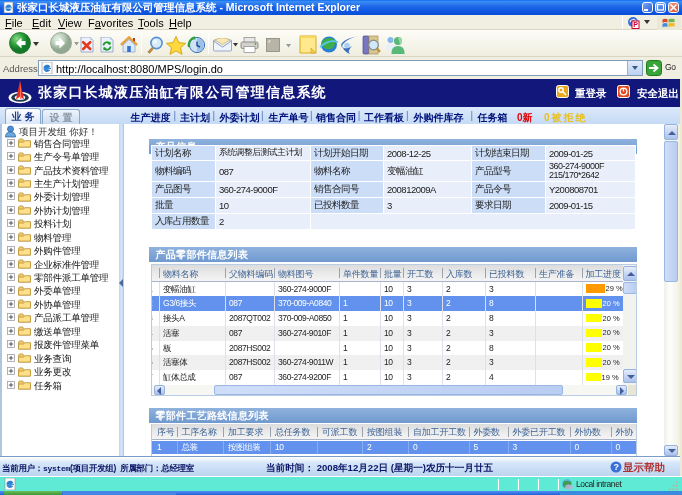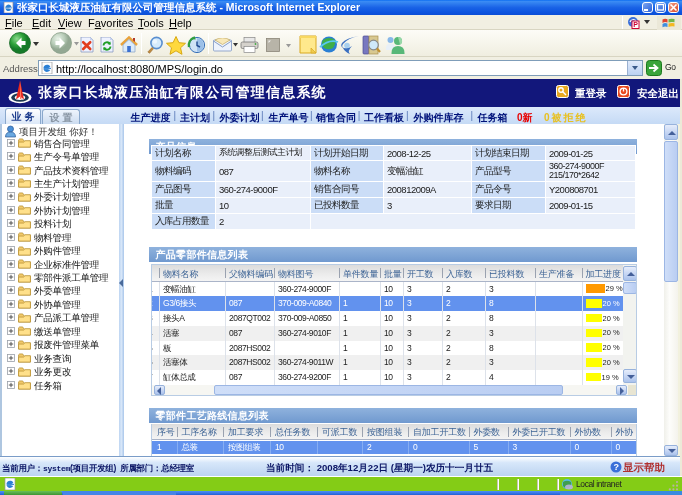--- a/index.html
+++ b/index.html
@@ -58,21 +58,21 @@
 .sbtn { background:linear-gradient(180deg,#e6edfb,#c2d3f2 60%,#aac2ec); border:1px solid #97b2dc; border-radius:2px; }
 .sthumb { background:linear-gradient(90deg,#cfdef8,#b9cdf2); border:1px solid #9cb6e4; border-radius:2px; }
 .chev { position:absolute; width:0; height:0; }
 .cup { left:3px; top:5px; border-left:4px solid transparent; border-right:4px solid transparent; border-bottom:4px solid #44609a; }
 .cdn { left:3px; top:5px; border-left:4px solid transparent; border-right:4px solid transparent; border-top:4px solid #44609a; }
 .clf { left:3px; top:1px; border-top:4px solid transparent; border-bottom:4px solid transparent; border-right:4px solid #44609a; }
 .crt { left:5px; top:1px; border-top:4px solid transparent; border-bottom:4px solid transparent; border-left:4px solid #44609a; }
 
 #appstatus { left:0; top:456px; width:682px; height:20px;
   background:linear-gradient(180deg,#ffffff,#d7e7fa 30%,#bcd4f0 100%); border-top:1px solid #7a9cc8; font-size:8.5px; letter-spacing:-0.3px; color:#0a1464; }
-#iestatus { left:0; top:476px; width:682px; height:15px; background:#84cc16; border-top:1px solid #fff;padding-left:8px; }
+#iestatus { left:0; top:476px; width:682px; height:15px; background:#5eead4; border-top:1px solid #fff;padding-left:8px; }
 #taskbar { left:0; top:491px; width:682px; height:4px; background:linear-gradient(180deg,#4f8ff7,#2360d6); }
 </style>
 </head>
 <body>
 <div class="abs" id="titlebar">
   <svg style="position:absolute;left:3px;top:2px" width="11" height="11" viewBox="0 0 11 11">
       <rect x="1" y="0" width="9" height="11" fill="#fdfdfd" stroke="#889" stroke-width="0.7"></rect>
       <path d="M8.3 7.4 A3.2 3.2 0 1 1 8.5 4.6 L5.4 6.2 Z" fill="#2a7fd4"></path>
       <path d="M2.2 5.6 L9.6 5.6 L9.6 6.6 L2.2 6.6 Z" fill="#fdfdfd"></path>
       <path d="M2.6 5.9 L9.2 5.9" stroke="#2a7fd4" stroke-width="0.9"></path>

